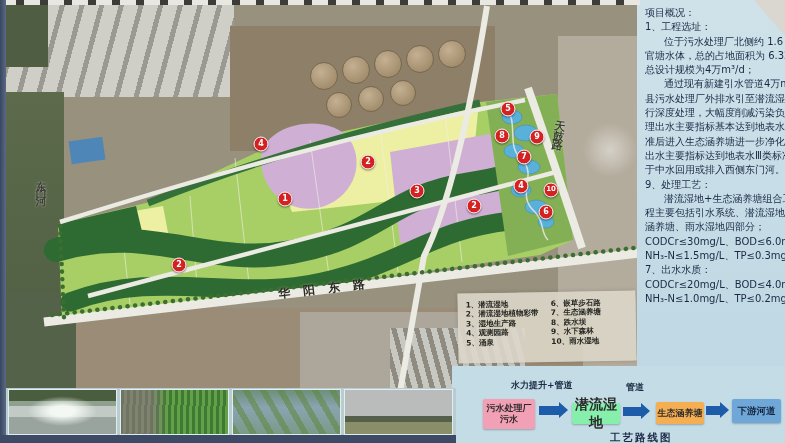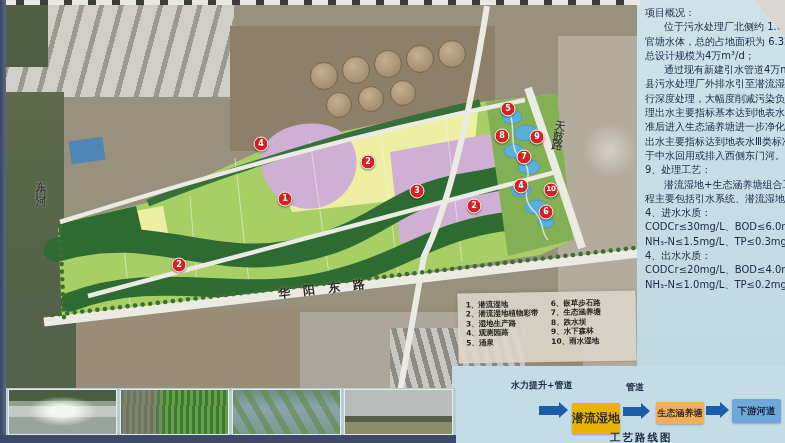--- a/index.html
+++ b/index.html
@@ -53,21 +53,21 @@
     background:linear-gradient(180deg,#cfe2ea,#bcd6e2);}
   .panel-lines{position:absolute;left:8px;top:6px;width:140px;}
   .pl{font-size:10px;line-height:14.3px;color:#1a2845;white-space:nowrap;overflow:hidden;}
   .pl.ind{text-indent:19px;}
 
   
   .flow{position:absolute;left:452px;top:366px;width:333px;height:77px;background:#c3dce6;}
   .fbox{position:absolute;display:flex;align-items:center;justify-content:center;text-align:center;
     font-weight:bold;color:#2c2c2c;border-radius:2px;white-space:pre-line;box-shadow:0 1px 2px rgba(0,0,0,.25);}
   .fb0{left:31px;top:33px;width:52px;height:30px;background:#f2a0b5;font-size:9px;line-height:11px;}
-  .fb1{left:120px;top:37px;width:48px;height:31px;background:#eab308;font-size:12px;}
+  .fb1{left:120px;top:37px;width:48px;height:21px;background:#86efac;font-size:14px;}
   .fb2{left:204px;top:36px;width:48px;height:22px;background:#f5ae52;font-size:9px;}
   .fb3{left:280px;top:33px;width:49px;height:24px;background:#6fa8d8;font-size:9.5px;color:#14233d;}
   .flabel{position:absolute;font-size:9px;font-weight:bold;color:#1c2b45;white-space:nowrap;}
   .arrow{position:absolute;height:9px;background:#1d5ca8;}
   .arrow::after{content:'';position:absolute;right:-9px;top:-4px;border-left:9px solid #1d5ca8;
     border-top:8px solid transparent;border-bottom:8px solid transparent;}
   .caption{position:absolute;font-size:10.5px;font-weight:bold;color:#1a2845;letter-spacing:2px;}
 
   
   .photos{position:absolute;left:6px;top:388px;width:450px;height:48px;background:#b9cdd1;
@@ -195,45 +195,48 @@
         <div class="lrow">7、生态涵养塘</div>
         <div class="lrow">8、跌水坝</div>
         <div class="lrow">9、水下森林</div>
         <div class="lrow">10、雨水湿地</div>
       </div>
   </div>
 
   <div class="panel">
     <div class="panel-lines" id="panel-lines">
         <div class="pl">项目概况：</div>
+        <div class="pl">1、工程选址：</div>
         <div class="pl ind">位于污水处理厂北侧约 1.6 km 处</div>
         <div class="pl">官塘水体，总的占地面积为 6.32 公顷</div>
         <div class="pl">总设计规模为4万m³/d；</div>
         <div class="pl ind">通过现有新建引水管道4万m³/d将</div>
         <div class="pl">县污水处理厂外排水引至潜流湿地区进</div>
         <div class="pl">行深度处理，大幅度削减污染负荷，处</div>
         <div class="pl">理出水主要指标基本达到地表水Ⅲ类标</div>
         <div class="pl">准后进入生态涵养塘进一步净化，处理</div>
         <div class="pl">出水主要指标达到地表水Ⅲ类标准后用</div>
         <div class="pl">于中水回用或排入西侧东门河。</div>
         <div class="pl">9、处理工艺：</div>
         <div class="pl ind">潜流湿地+生态涵养塘组合工艺；工</div>
         <div class="pl">程主要包括引水系统、潜流湿地、生态</div>
-        <div class="pl">4、进水水质：</div>
+        <div class="pl">涵养塘、雨水湿地四部分；</div>
         <div class="pl">CODCr≤30mg/L、BOD≤6.0mg/L、</div>
         <div class="pl">NH₃-N≤1.5mg/L、TP≤0.3mg/L；</div>
-        <div class="pl">4、出水水质：</div>
+        <div class="pl">7、出水水质：</div>
         <div class="pl">CODCr≤20mg/L、BOD≤4.0mg/L、</div>
         <div class="pl">NH₃-N≤1.0mg/L、TP≤0.2mg/L。</div>
       </div>
   </div>
 
   <div class="flow">
     <div class="flabel" style="left:59px;top:13px;">水力提升+管道</div>
     <div class="flabel" style="left:174px;top:15px;">管道</div>
+    <div class="fbox fb0">污水处理厂
+污水</div>
     <div class="arrow" style="left:87px;top:40px;width:20px;"></div>
     <div class="fbox fb1">潜流湿地</div>
     <div class="arrow" style="left:171px;top:41px;width:18px;"></div>
     <div class="fbox fb2">生态涵养塘</div>
     <div class="arrow" style="left:254px;top:40px;width:14px;"></div>
     <div class="fbox fb3">下游河道</div>
     <div class="caption" style="left:158px;top:65px;">工艺路线图</div>
   </div>
 
   <div class="photos">

